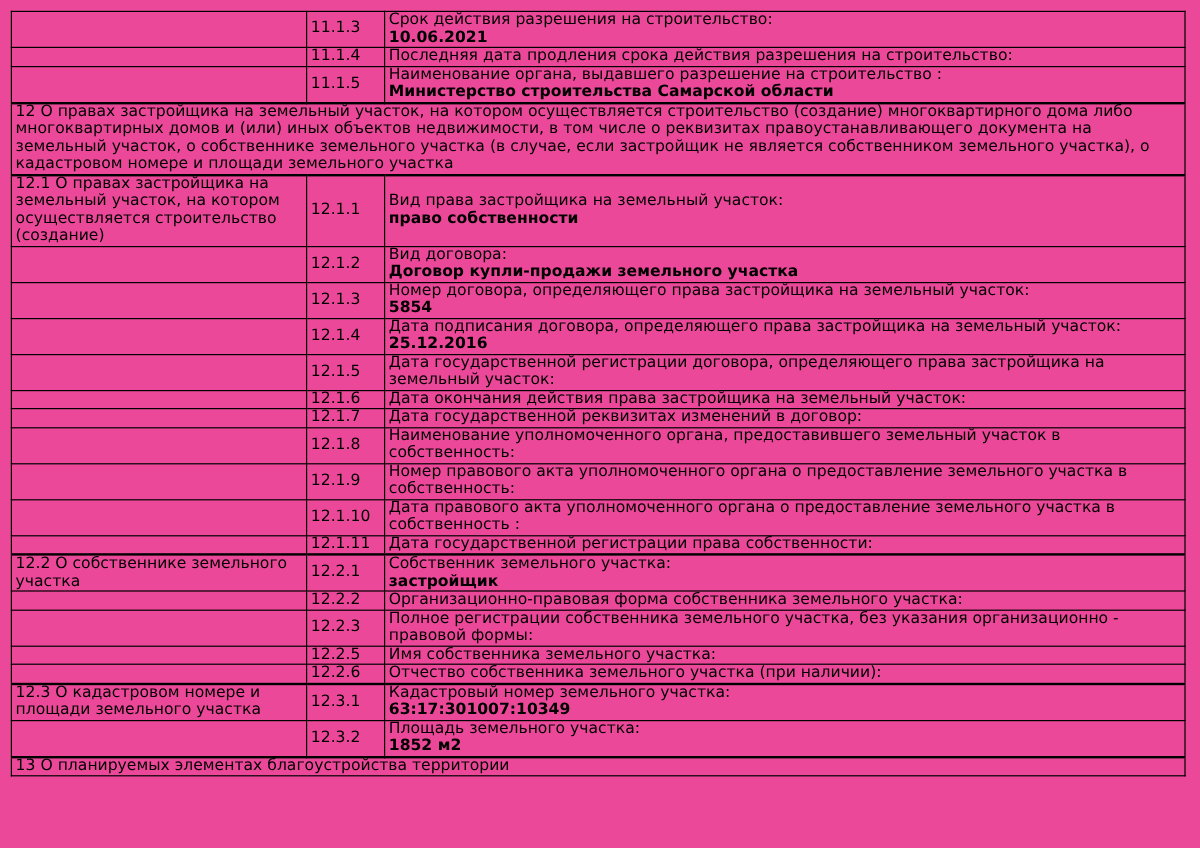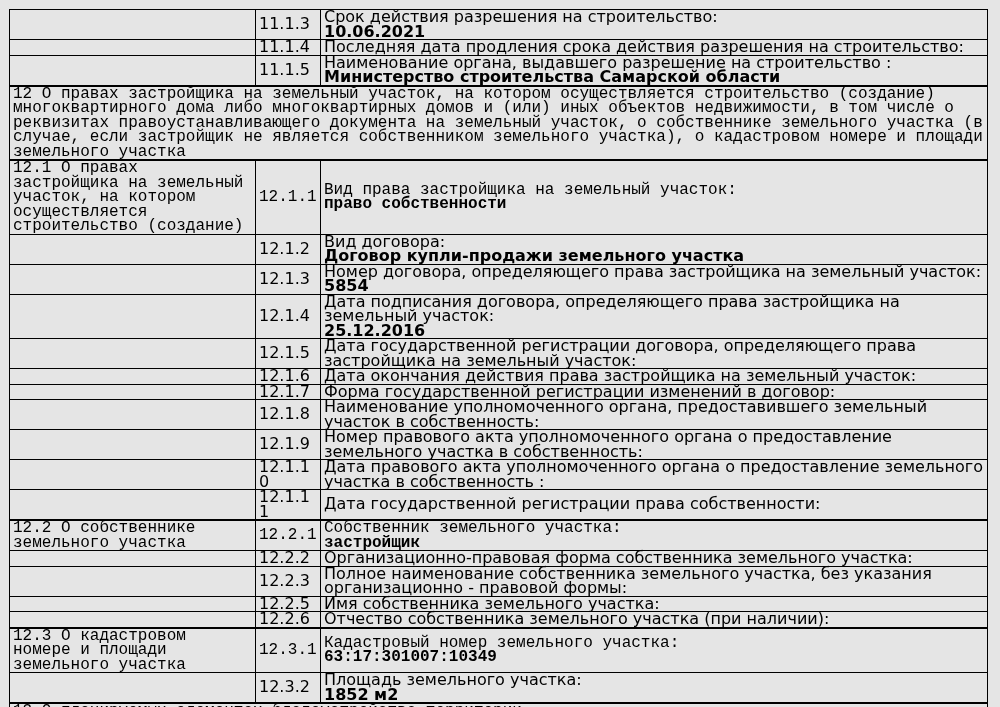--- a/index.html
+++ b/index.html
@@ -6,23 +6,23 @@
     margin: 0;
     padding: 0;
     background: #ffffff;
   }
   .page {
     width: 1000px;
     height: 707px;
     box-sizing: border-box;
     padding: 9px 0 0 9px;
     overflow: hidden;
-    background: #e5e5e5;
+    background: #ec4899;
     font-family: "DejaVu Sans", sans-serif;
-    font-size: 16px;
+    font-size: 13px;
     color: #000000;
   }
   table.decl {
     border-collapse: collapse;
     table-layout: fixed;
     width: 978px;
   }
   col.c-left  { width: 246px; }
   col.c-num   { width: 65px; }
   col.c-field { width: 667px; }
@@ -37,21 +37,20 @@
     vertical-align: top;
   }
   td.num {
     vertical-align: middle;
   }
   td.section-cell {
     vertical-align: top;
   }
   tr.thick-top td {
     border-top-width: 2px;
-    font-family: Liberation Mono, monospace;
   }
   .field-value {
     font-weight: bold;
   }
   .field-value:empty { display: none; }
 </style>
 </head>
 <body>
 
 <div class="page">
@@ -145,21 +144,21 @@
         <td>
           <div class="field-label">Дата окончания действия права застройщика на земельный участок:</div>
 
         </td>
       </tr>
 
       <tr>
         <td class="left-note"></td>
         <td class="num">12.1.7</td>
         <td>
-          <div class="field-label">Форма государственной регистрации изменений в договор:</div>
+          <div class="field-label">Дата государственной реквизитах изменений в договор:</div>
 
         </td>
       </tr>
 
       <tr>
         <td class="left-note"></td>
         <td class="num">12.1.8</td>
         <td>
           <div class="field-label">Наименование уполномоченного органа, предоставившего земельный участок в собственность:</div>
 
@@ -208,21 +207,21 @@
         <td>
           <div class="field-label">Организационно-правовая форма собственника земельного участка:</div>
 
         </td>
       </tr>
 
       <tr>
         <td class="left-note"></td>
         <td class="num">12.2.3</td>
         <td>
-          <div class="field-label">Полное наименование собственника земельного участка, без указания организационно - правовой формы:</div>
+          <div class="field-label">Полное регистрации собственника земельного участка, без указания организационно - правовой формы:</div>
 
         </td>
       </tr>
 
 
       <tr>
         <td class="left-note"></td>
         <td class="num">12.2.5</td>
         <td>
           <div class="field-label">Имя собственника земельного участка:</div>

